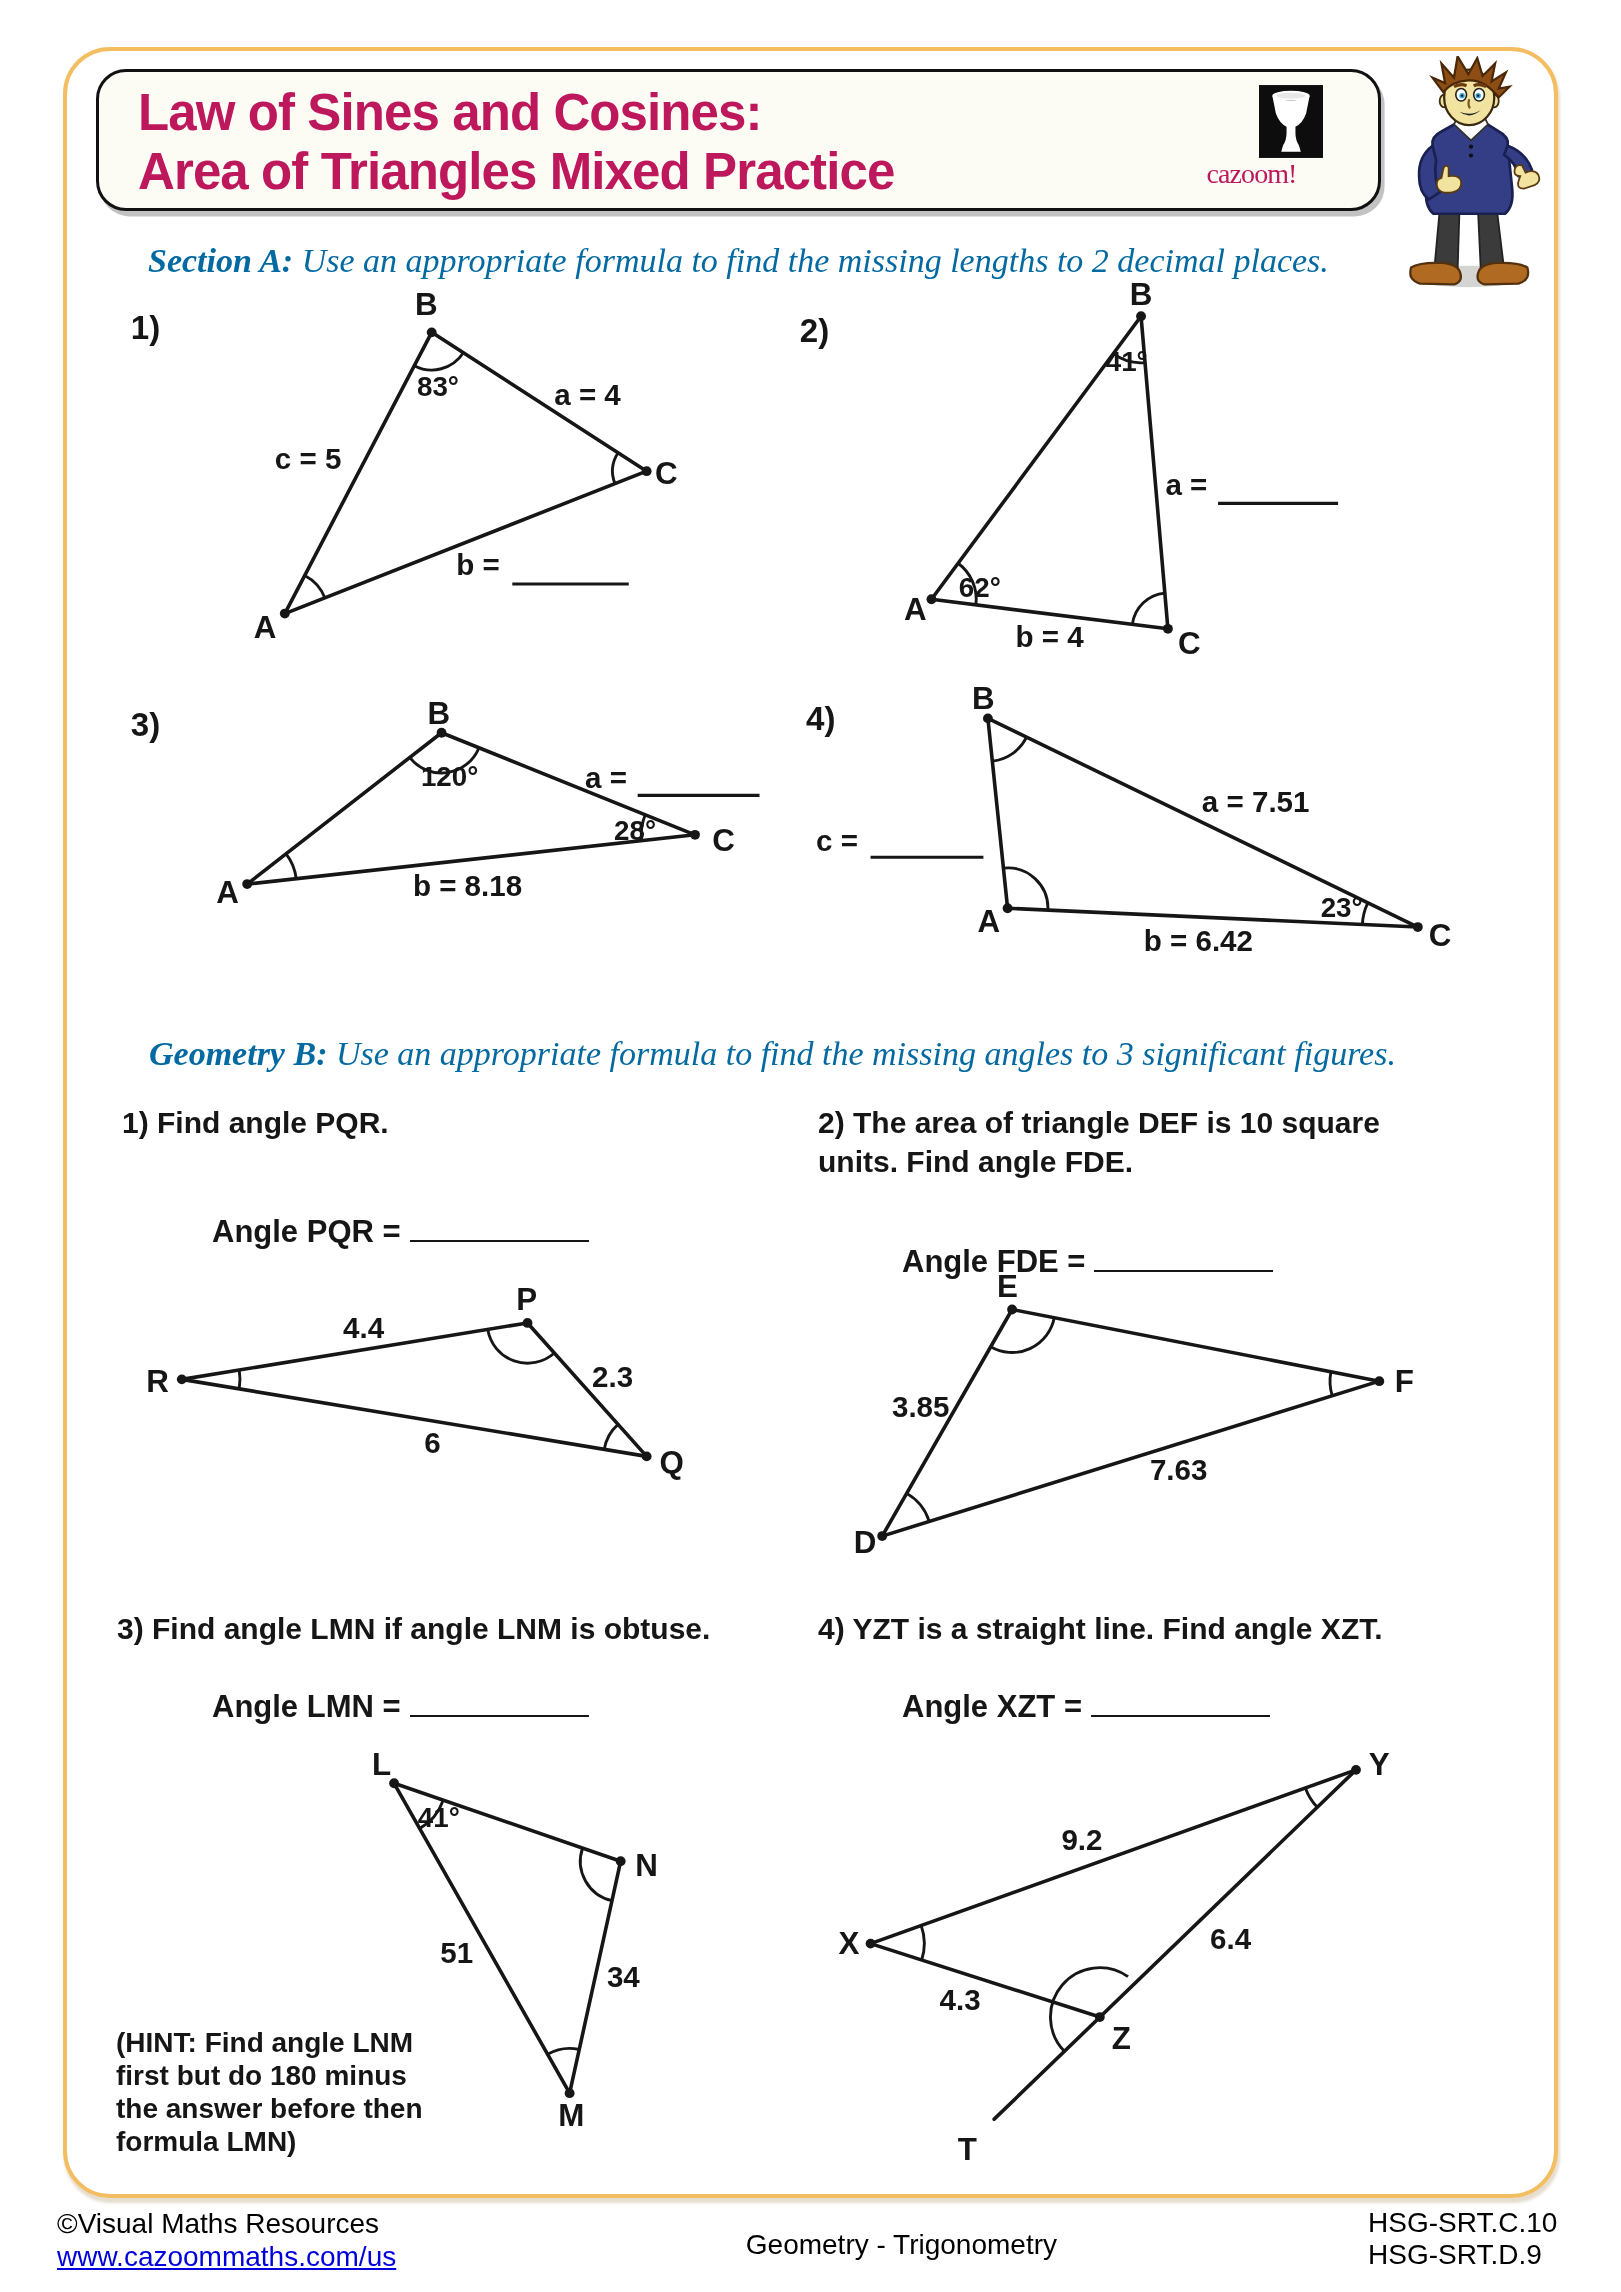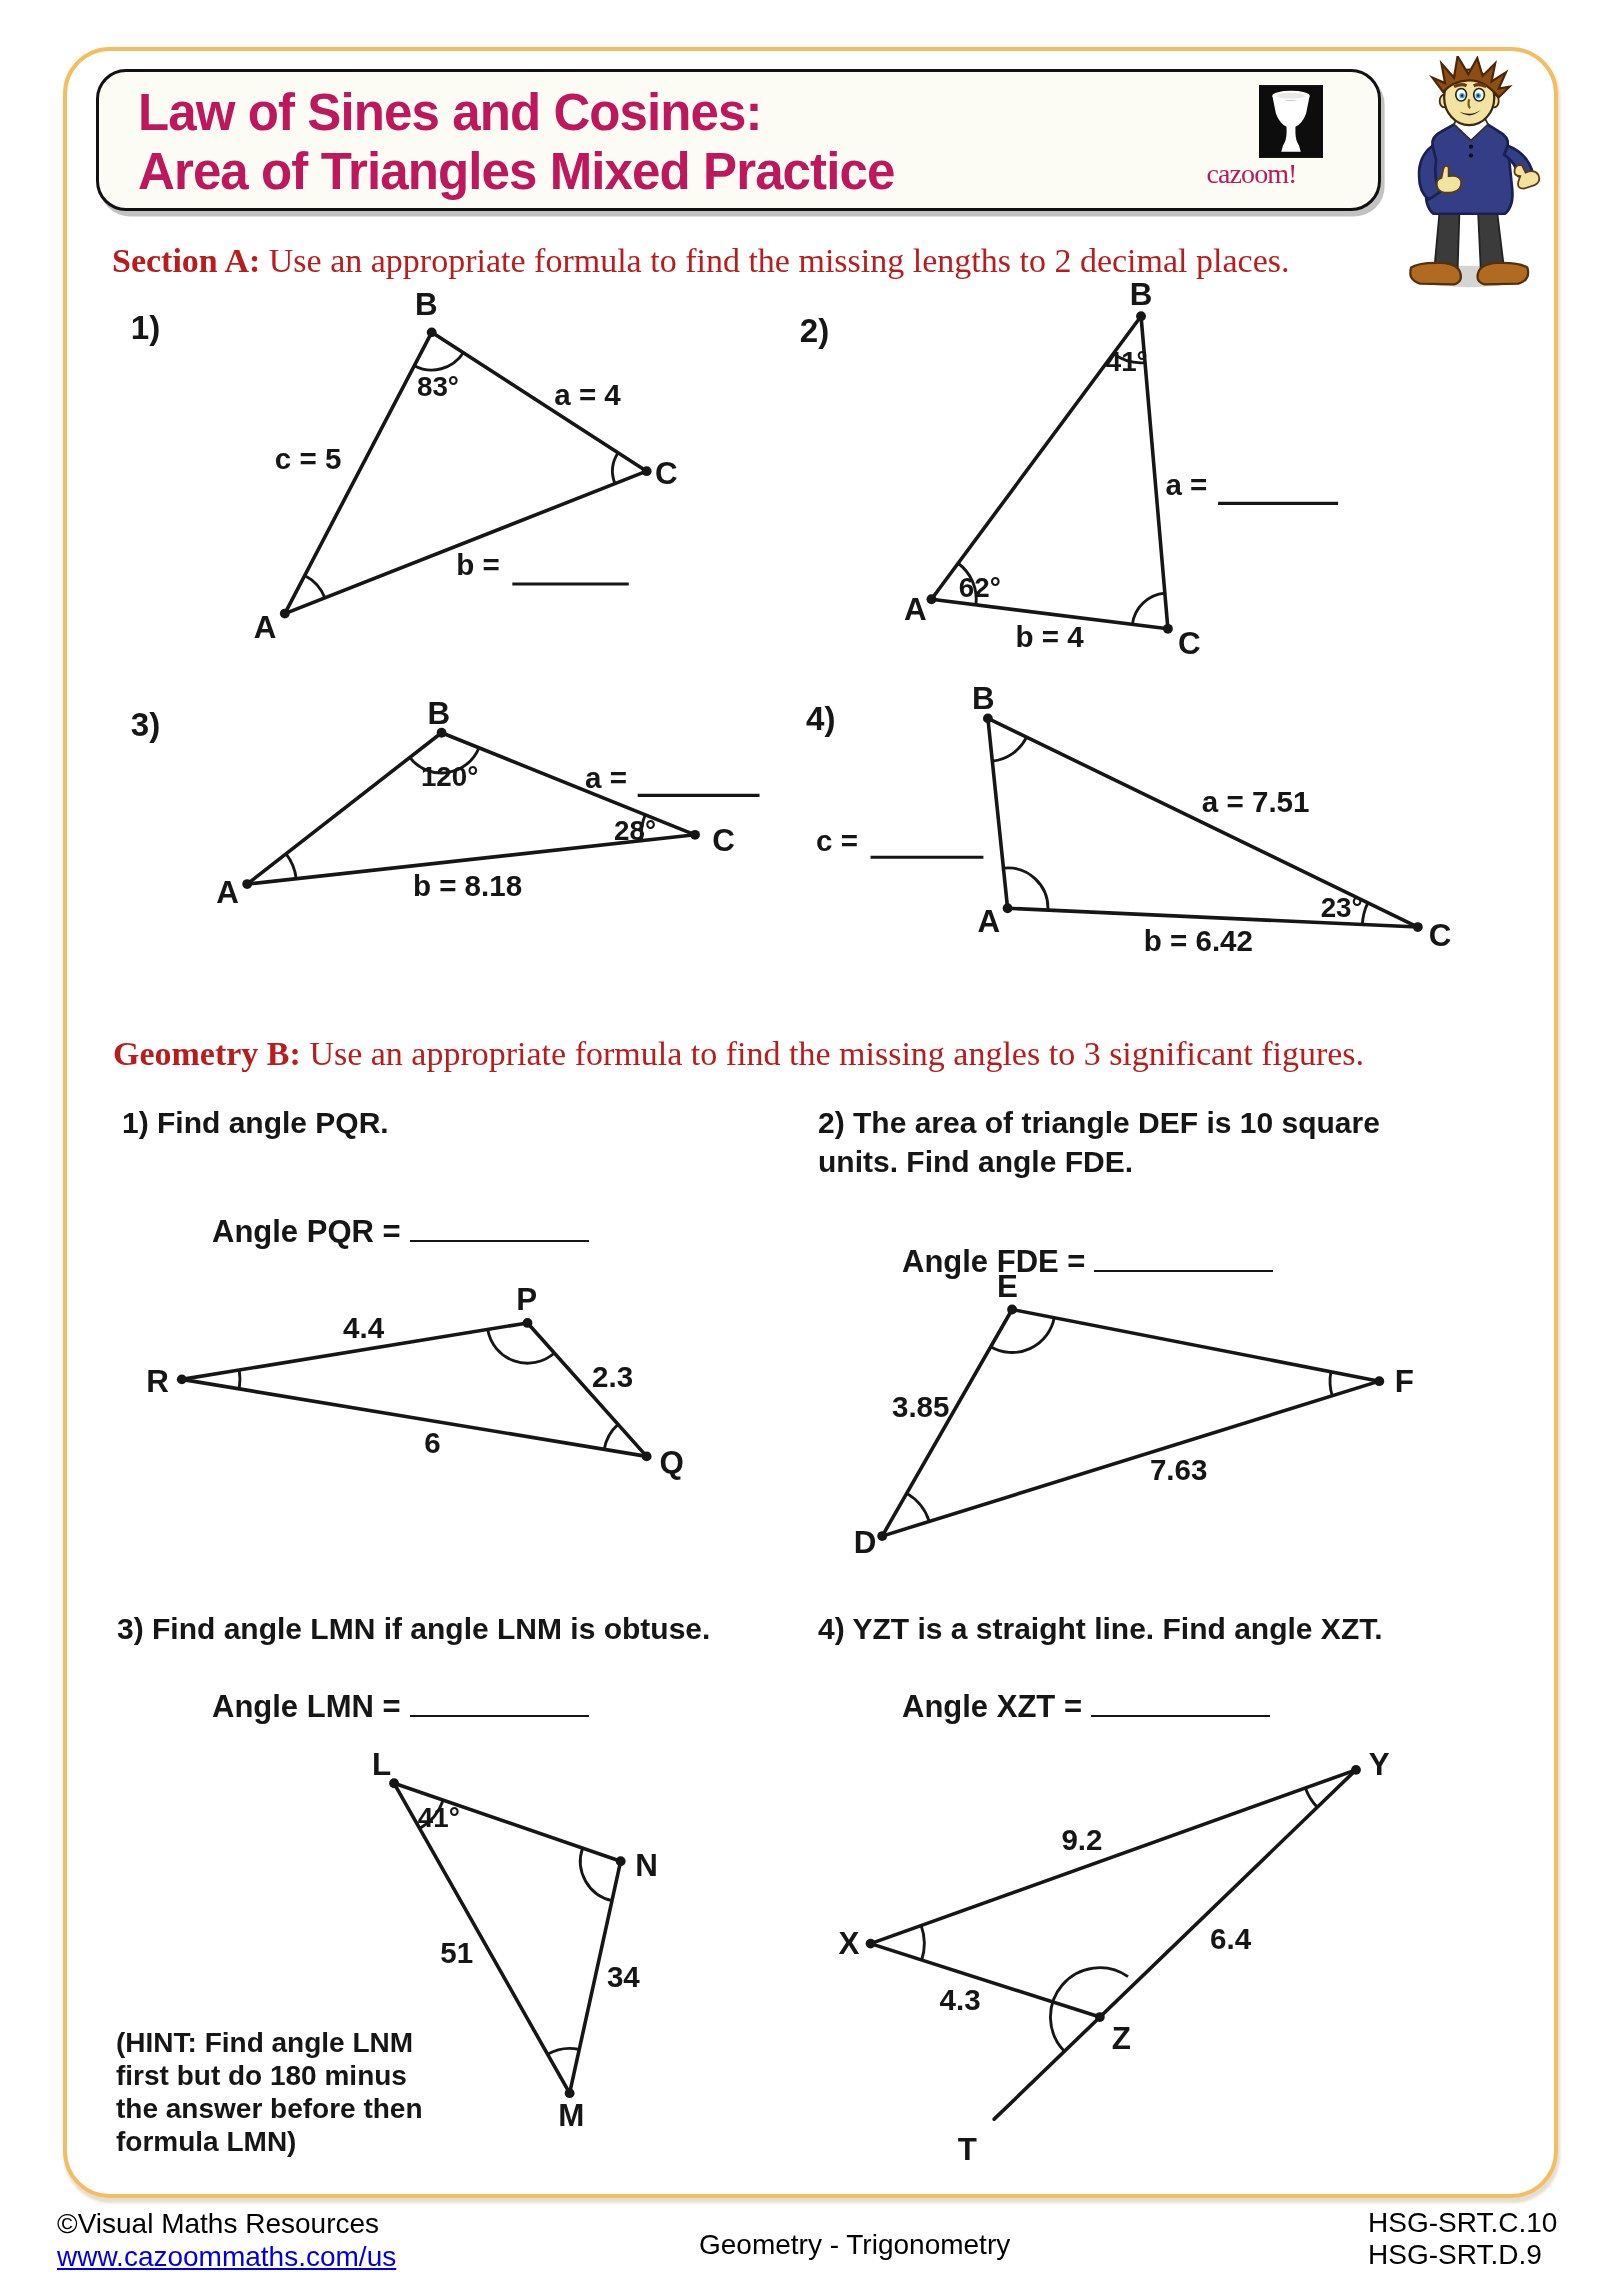--- a/index.html
+++ b/index.html
@@ -11,21 +11,21 @@
        border:4.5px solid #f3bd61;border-radius:47px;box-shadow:1.8px 4.5px 2.7px rgba(150,120,60,.25);}
   
   .title-box{left:96px;top:69px;width:1279px;height:136px;background:#fdfcf4;
        border:3.6px solid #111;border-radius:30px;box-shadow:3.6px 5.4px 0 rgba(120,120,120,.45);}
   .title-text{left:39px;top:10.7px;font-weight:900;font-size:51px;line-height:59px;
        letter-spacing:-0.9px;color:#be185d;}
   .logo-box{left:1259px;top:85px;width:64px;height:73px;}
   .logo-word{left:1194px;top:158px;width:115px;text-align:center;
        font-family:"Liberation Serif",serif;font-weight:400;font-size:28px;color:#be185d;letter-spacing:-0.9px;}
   
-  .section-head{font-family:"Liberation Serif",serif;font-size:34px;color:#b91c1c;white-space:nowrap;}
+  .section-head{font-family:"Liberation Serif",serif;font-style:italic;font-size:34px;color:#0369a1;white-space:nowrap;margin-left:36px;}
   .section-head .shead-label{font-weight:700;}
   
   .question{font-weight:700;font-size:30px;line-height:39px;color:#161616;white-space:nowrap;}
   .ans-row{font-weight:700;font-size:31px;color:#161616;white-space:nowrap;margin-left:48px;}
   .blank{display:inline-block;width:179px;height:25px;border-bottom:2.7px solid #161616;margin-left:9px;}
   .hint{font-weight:700;font-size:28px;line-height:33px;color:#161616;}
   
   .foot{font-size:28px;color:#000;line-height:33px;}
   .foot a{color:#0000dd;text-decoration:underline;margin-top:10px;}
   .foot-right{line-height:32px;}
@@ -270,18 +270,18 @@
     <text class="slabel" x="1208" y="2066" text-anchor="middle">9.2</text>
     <text class="slabel" x="1374" y="2176" text-anchor="middle">6.4</text>
     <text class="slabel" x="1072" y="2244" text-anchor="middle">4.3</text>
   </g>
 </svg>
 
 <div class="abs foot" style="left:57px;top:2207px">
   <div>©Visual Maths Resources</div>
   <div><a href="#">www.cazoommaths.com/us</a></div>
 </div>
-<div class="abs foot" style="left:699px;top:2228px;width:358px;text-align:left">Geometry - Trigonometry</div>
+<div class="abs foot" style="left:699px;top:2228px;width:358px;text-align:right">Geometry - Trigonometry</div>
 <div class="abs foot foot-right" style="left:1368px;top:2207px">
   <div>HSG-SRT.C.10</div>
   <div>HSG-SRT.D.9</div>
 </div>
 
 
 </body></html>

